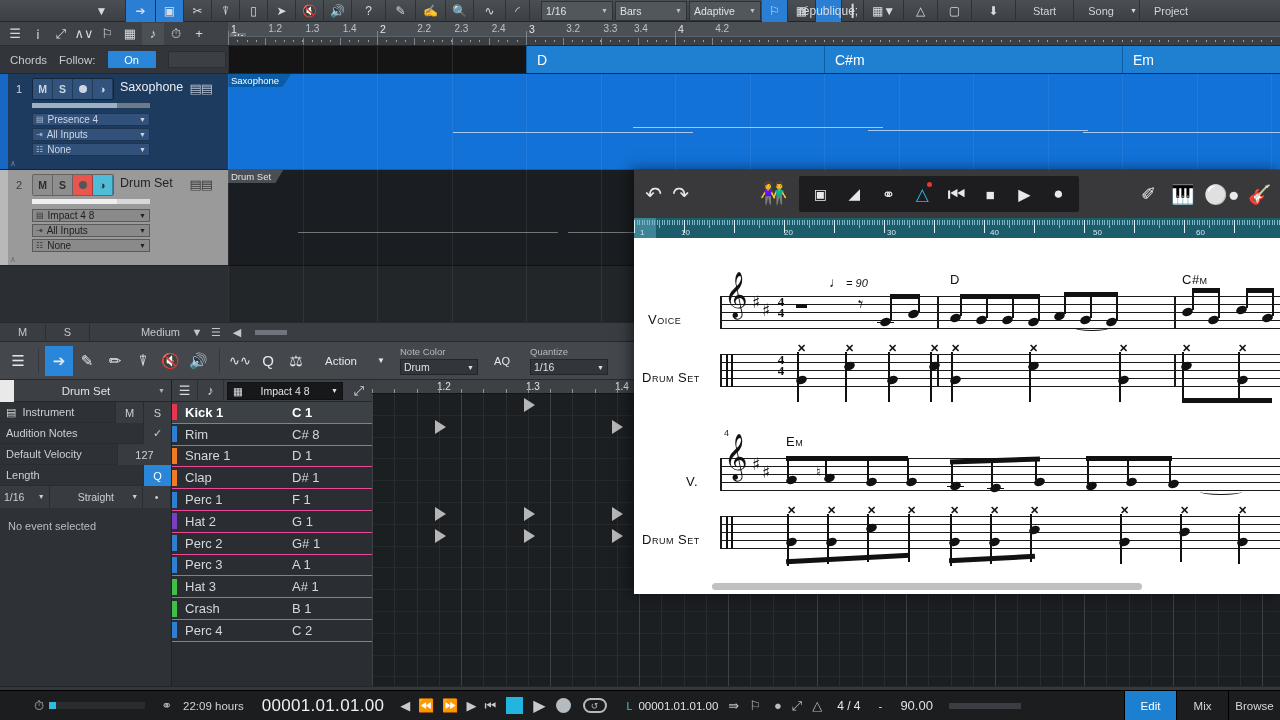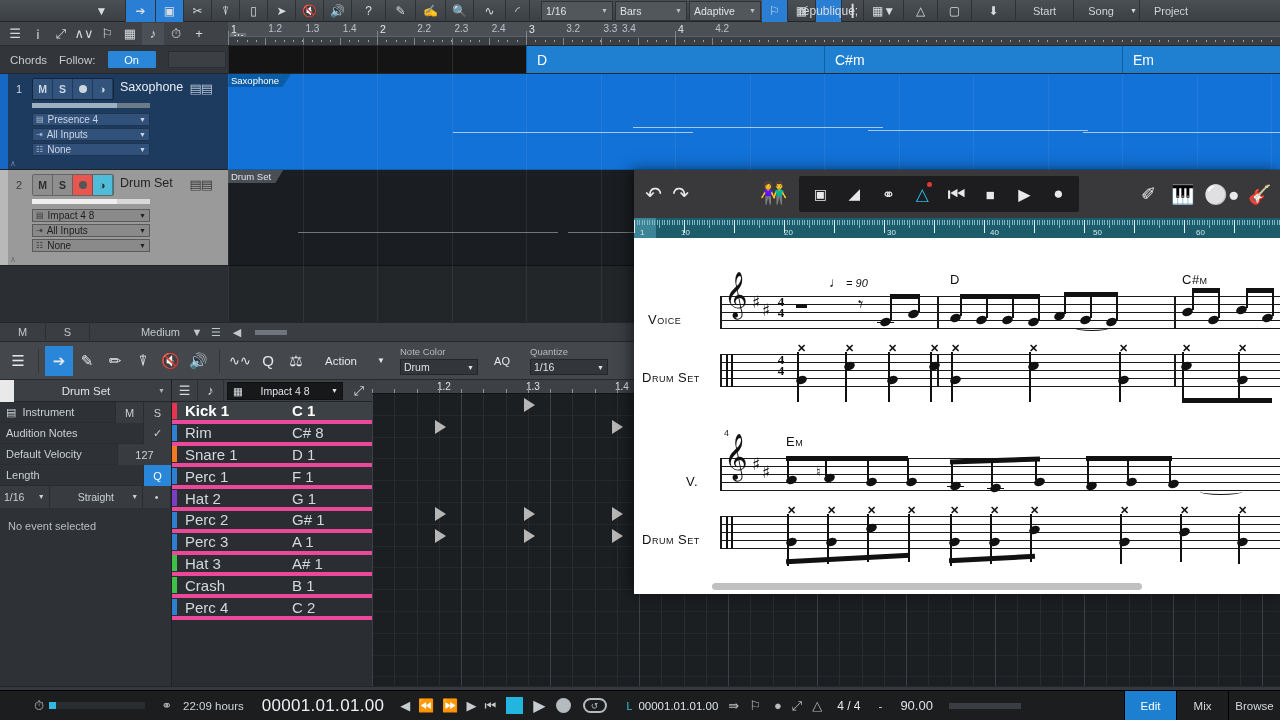--- a/index.html
+++ b/index.html
@@ -203,21 +203,21 @@
   .dl-hdr { height:22px; background:#3c4045; display:flex; align-items:center;
     border-bottom:1px solid #24272a; }
   .dl-hdr .ic { width:26px; height:22px; display:flex; align-items:center;
     justify-content:center; color:#d6dade; font-size:13px;
     border-right:1px solid #2c3034; }
   .dl-hdr .inst { flex:1; height:18px; margin:0 3px; background:#16181a;
     border:1px solid #0f1112; display:flex; align-items:center;
     justify-content:center; color:#dfe3e7; font-size:10.5px; position:relative; }
   .dl-hdr .inst .arw { position:absolute; right:4px; font-size:7px; }
   .drow { height:21.8px; display:flex; align-items:center;
-    border-bottom:4px solid #ec4899; position:relative; font-size:15px;text-align:center; }
+    border-bottom:1px solid #ec4899; position:relative; font-size:13px;text-align:center; }
   .drow .clr { width:5px; height:16px; margin-right:8px; }
   .drow .nm { color:#d3d8dc; }
   .drow .note { position:absolute; left:120px; color:#d3d8dc; }
   .drow.sel { background:#3c4146; }
   .drow.sel .nm, .drow.sel .note { color:#fff; font-weight:bold; }
 
   
   .drumgrid { position:absolute; left:372px; bottom:34px; right:0; height:306px;
     background:#1c1f22; overflow:hidden; }
   .dg-ruler { position:absolute; top:0; left:0; right:0; height:14px;
@@ -563,21 +563,21 @@
       <div class="bn minor" style="left: 226.5px;">2.3</div>
       <div class="tick" style="left: 223.5px; height: 7px;"></div>
       <div class="bn minor" style="left: 263.75px;">2.4</div>
       <div class="tick" style="left: 260.75px; height: 7px;"></div>
       <div class="bn" style="left: 301px;">3</div>
       <div class="tick" style="left: 298px; height: 14px;"></div>
       <div class="bn minor" style="left: 338.25px;">3.2</div>
       <div class="tick" style="left: 335.25px; height: 7px;"></div>
       <div class="bn minor" style="left: 375.5px;">3.3</div>
       <div class="tick" style="left: 372.5px; height: 7px;"></div>
-      <div class="bn minor" style="left: 394px;">3.4</div>
+      <div class="bn minor" style="left: 406px;">3.4</div>
       <div class="tick" style="left: 409.75px; height: 7px;"></div>
       <div class="bn" style="left: 450px;">4</div>
       <div class="tick" style="left: 447px; height: 14px;"></div>
       <div class="bn minor" style="left: 487.25px;">4.2</div>
       <div class="tick" style="left: 484.25px; height: 7px;"></div>
     </div>
 
   <div class="chordlane" id="chordlane">
       <div class="gl" style="left: 0px;"></div>
       <div class="gl" style="left: 74.5px;"></div>
@@ -846,20 +846,25 @@
         </div>
         <div class="drow">
           <span class="clr" style="background: rgb(47, 127, 208);"></span>
           <span class="nm">Rim</span>
           <span class="note">C# 8</span>
         </div>
         <div class="drow">
           <span class="clr" style="background: rgb(239, 122, 34);"></span>
           <span class="nm">Snare 1</span>
           <span class="note">D 1</span>
+        </div>
+        <div class="drow">
+          <span class="clr" style="background: rgb(239, 122, 34);"></span>
+          <span class="nm">Clap</span>
+          <span class="note">D# 1</span>
         </div>
         <div class="drow">
           <span class="clr" style="background: rgb(47, 127, 208);"></span>
           <span class="nm">Perc 1</span>
           <span class="note">F 1</span>
         </div>
         <div class="drow">
           <span class="clr" style="background: rgb(122, 63, 192);"></span>
           <span class="nm">Hat 2</span>
           <span class="note">G 1</span>

